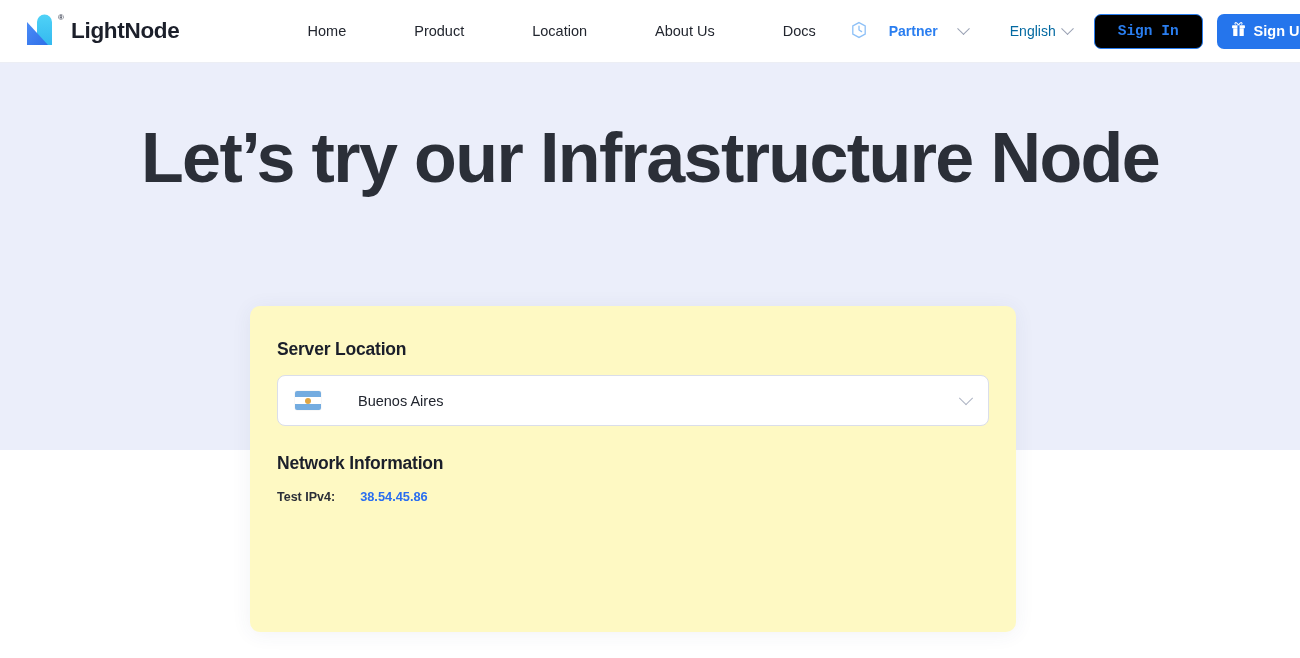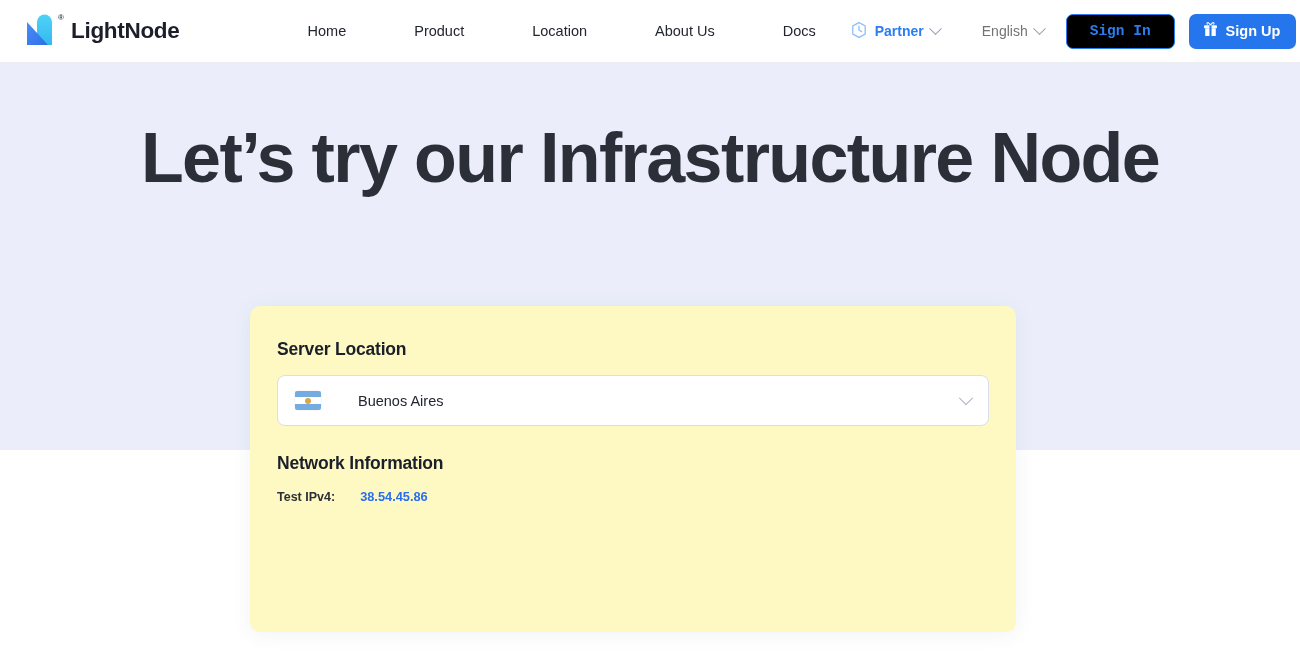--- a/index.html
+++ b/index.html
@@ -81,34 +81,34 @@
   .nav-right {
     margin-left: auto;
     display: flex;
     align-items: center;
     gap: 0;
   }
 
   .partner {
     display: flex;
     align-items: center;
-    gap: 7px;
+    gap: 21px;
     color: #2a7ef0;
     font-size: 14px;
     font-weight: 600;
     cursor: pointer;
     padding-right: 10px;
     white-space: nowrap;
   }
 
   .lang {
     display: flex;
     align-items: center;
     gap: 7px;
-    color: #737373;
+    color: #0369a1;
     font-size: 14px;
     font-weight: 500;
     cursor: pointer;
     margin-left: 32px;
     margin-right: 22px;
     white-space: nowrap;
   }
 
   .chev {
     display: inline-block;

